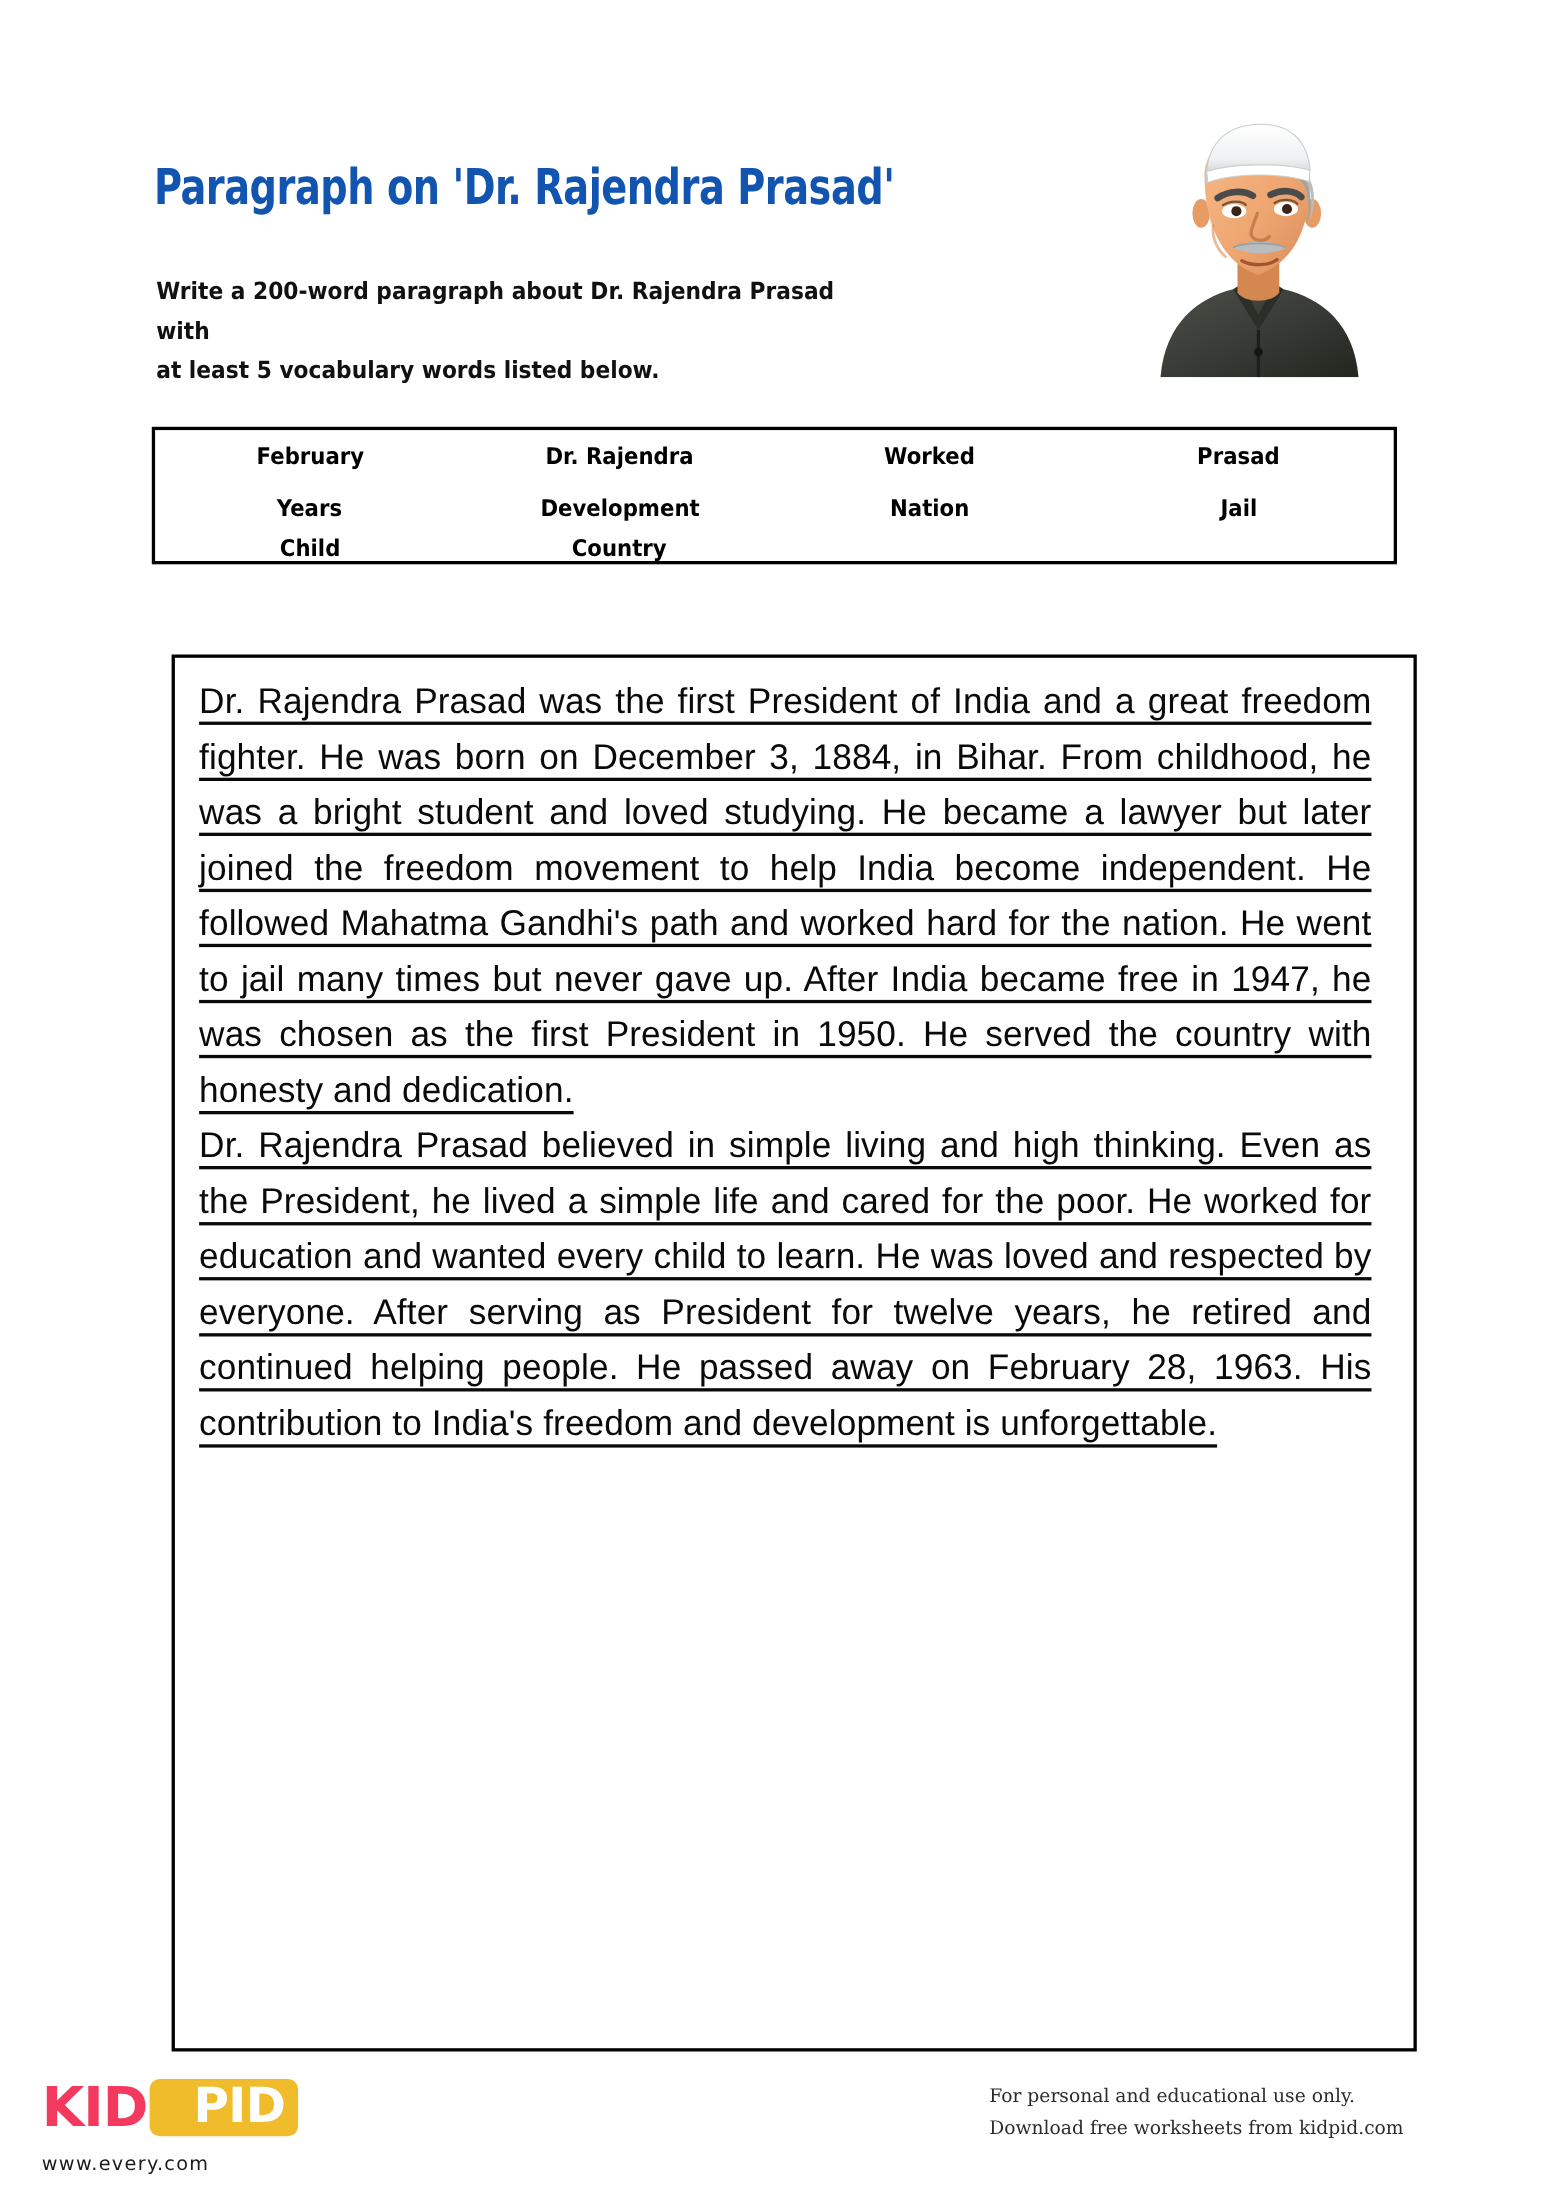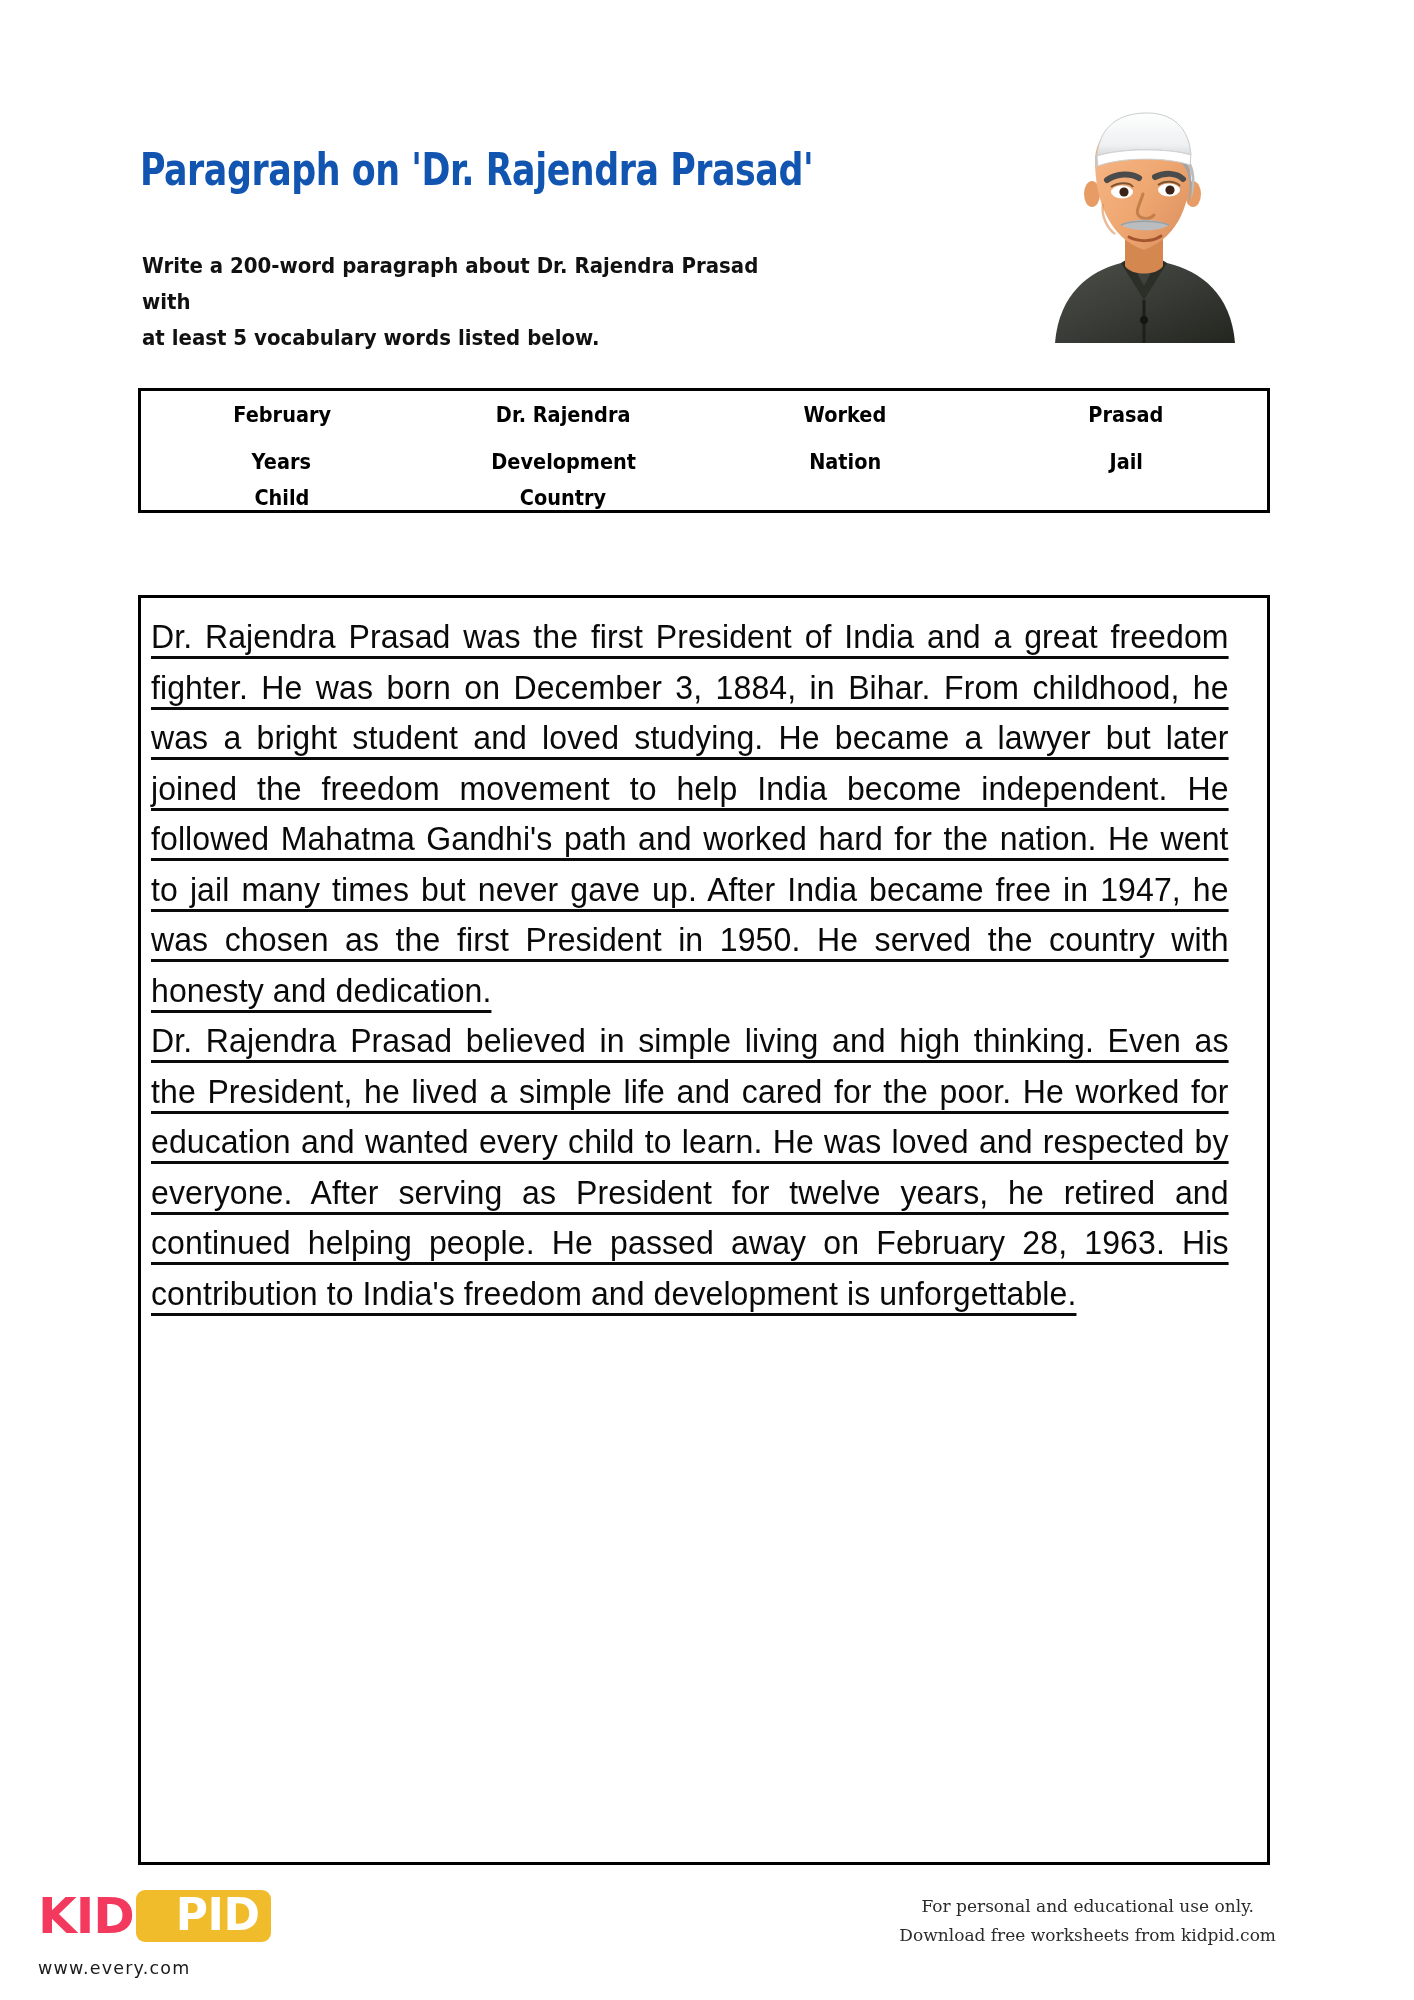--- a/index.html
+++ b/index.html
@@ -84,27 +84,27 @@
     font-size: 21px;
     font-weight: 700;
     color: #000000;
     white-space: nowrap;
     transform: scaleX(0.92);
   }
 
   
   .write-box {
     position: absolute;
-    left: 138px;
+    left: 156px;
     top: 595px;
     width: 1132px;
     height: 1270px;
     border: 3px solid #000000;
     box-sizing: border-box;
-    padding: 14px 22px 0 10px;
+    padding: 14px 22px 0 22px;
     overflow: hidden;
   }
   .para {
     font-family: "Liberation Sans", sans-serif;
     font-size: 32.5px;
     line-height: 50.5px;
     color: #0a0a0a;
     text-align: justify;
     text-justify: inter-word;
     margin: 0;
@@ -164,21 +164,21 @@
     font-family: "DejaVu Sans", sans-serif;
     font-size: 17.5px;
     font-weight: 400;
     letter-spacing: 1.2px;
     color: #1b1b1b;
   }
   .credits {
     position: absolute;
     right: 56px;
     top: 12px;
-    text-align: center;
+    text-align: left;
     font-family: "DejaVu Serif", serif;
     font-size: 17px;
     line-height: 29px;
     color: #2b2b2b;
   }
   .credits .link {
     text-underline-offset: 2px;
     color: #2b2b2b;
   }
 </style>

